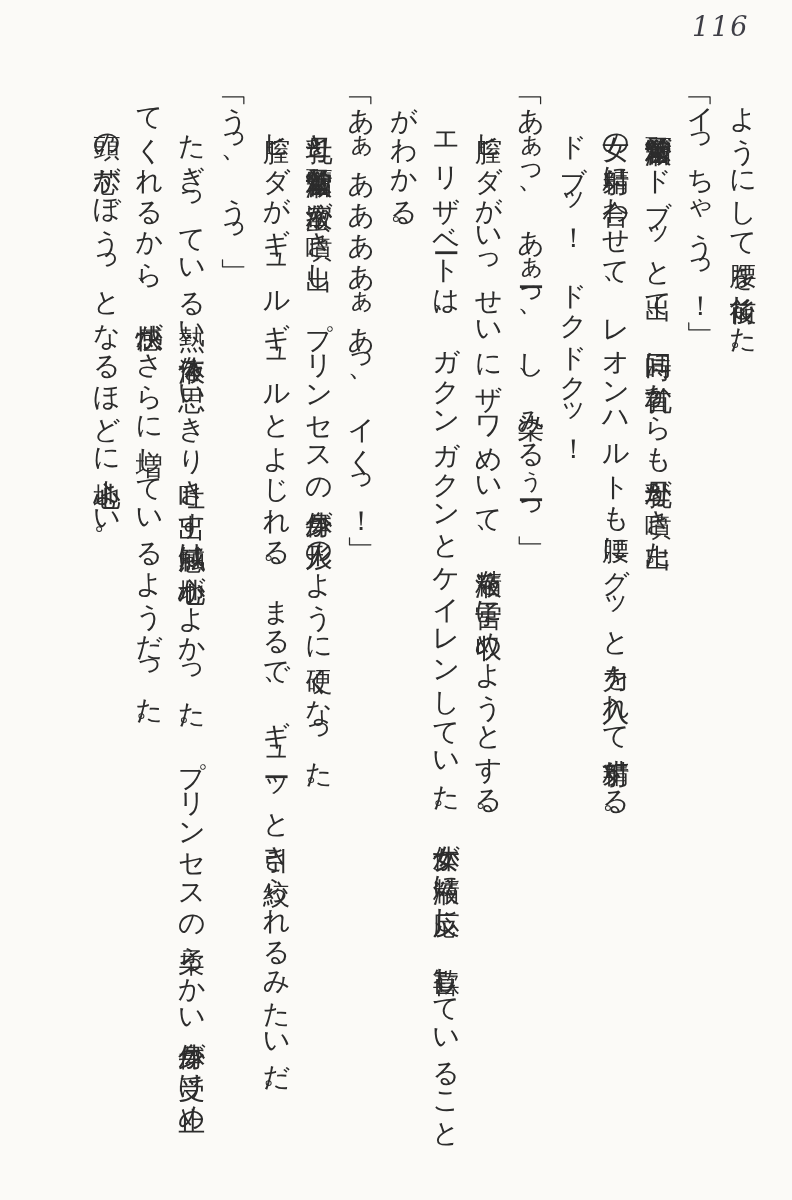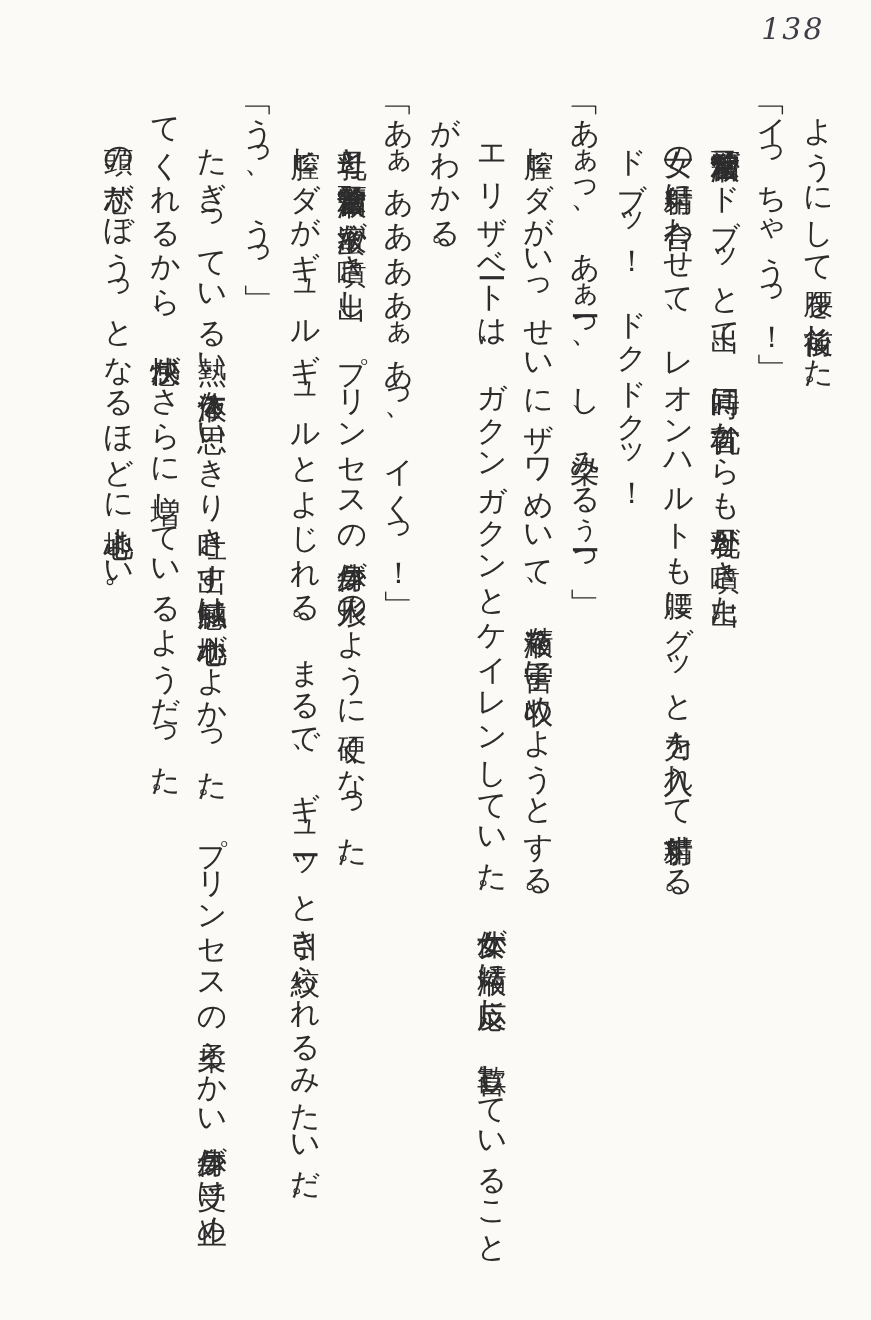--- a/index.html
+++ b/index.html
@@ -42,21 +42,21 @@
   }
   .text-block p {
     margin: 0;
     padding: 0;
   }
 </style>
 </head>
 <body style="--bg: #fbfaf7; --fg: #2c2c2c; --pn: #3e3e46;">
 
 <div class="book-page">
-  <div class="page-number">138</div>
+  <div class="page-number">116</div>
   <div class="text-block" id="text-block">
       <p>ようにして腰を前後した。</p>
       <p>「イっちゃうっ！」</p>
       <p>　子宮頸管粘液がドブッと出て、同時に乳首からも母乳が噴き出た。</p>
       <p>　女の射精に合わせて、レオンハルトも腰にグッと力を入れて射精する。</p>
       <p>　ドブッ！　ドクドクッ！</p>
       <p>「あぁっ、あぁーっ、し、染みるぅーっ」</p>
       <p>　膣ヒダがいっせいにザワめいて、精液を子宮に収めようとする。</p>
       <p>　エリザベートは、ガクンガクンとケイレンしていた。女体が精液に反応し、歓喜していることがわかる。</p>
       <p>「あぁああああぁあっ、イくっ！」</p>

